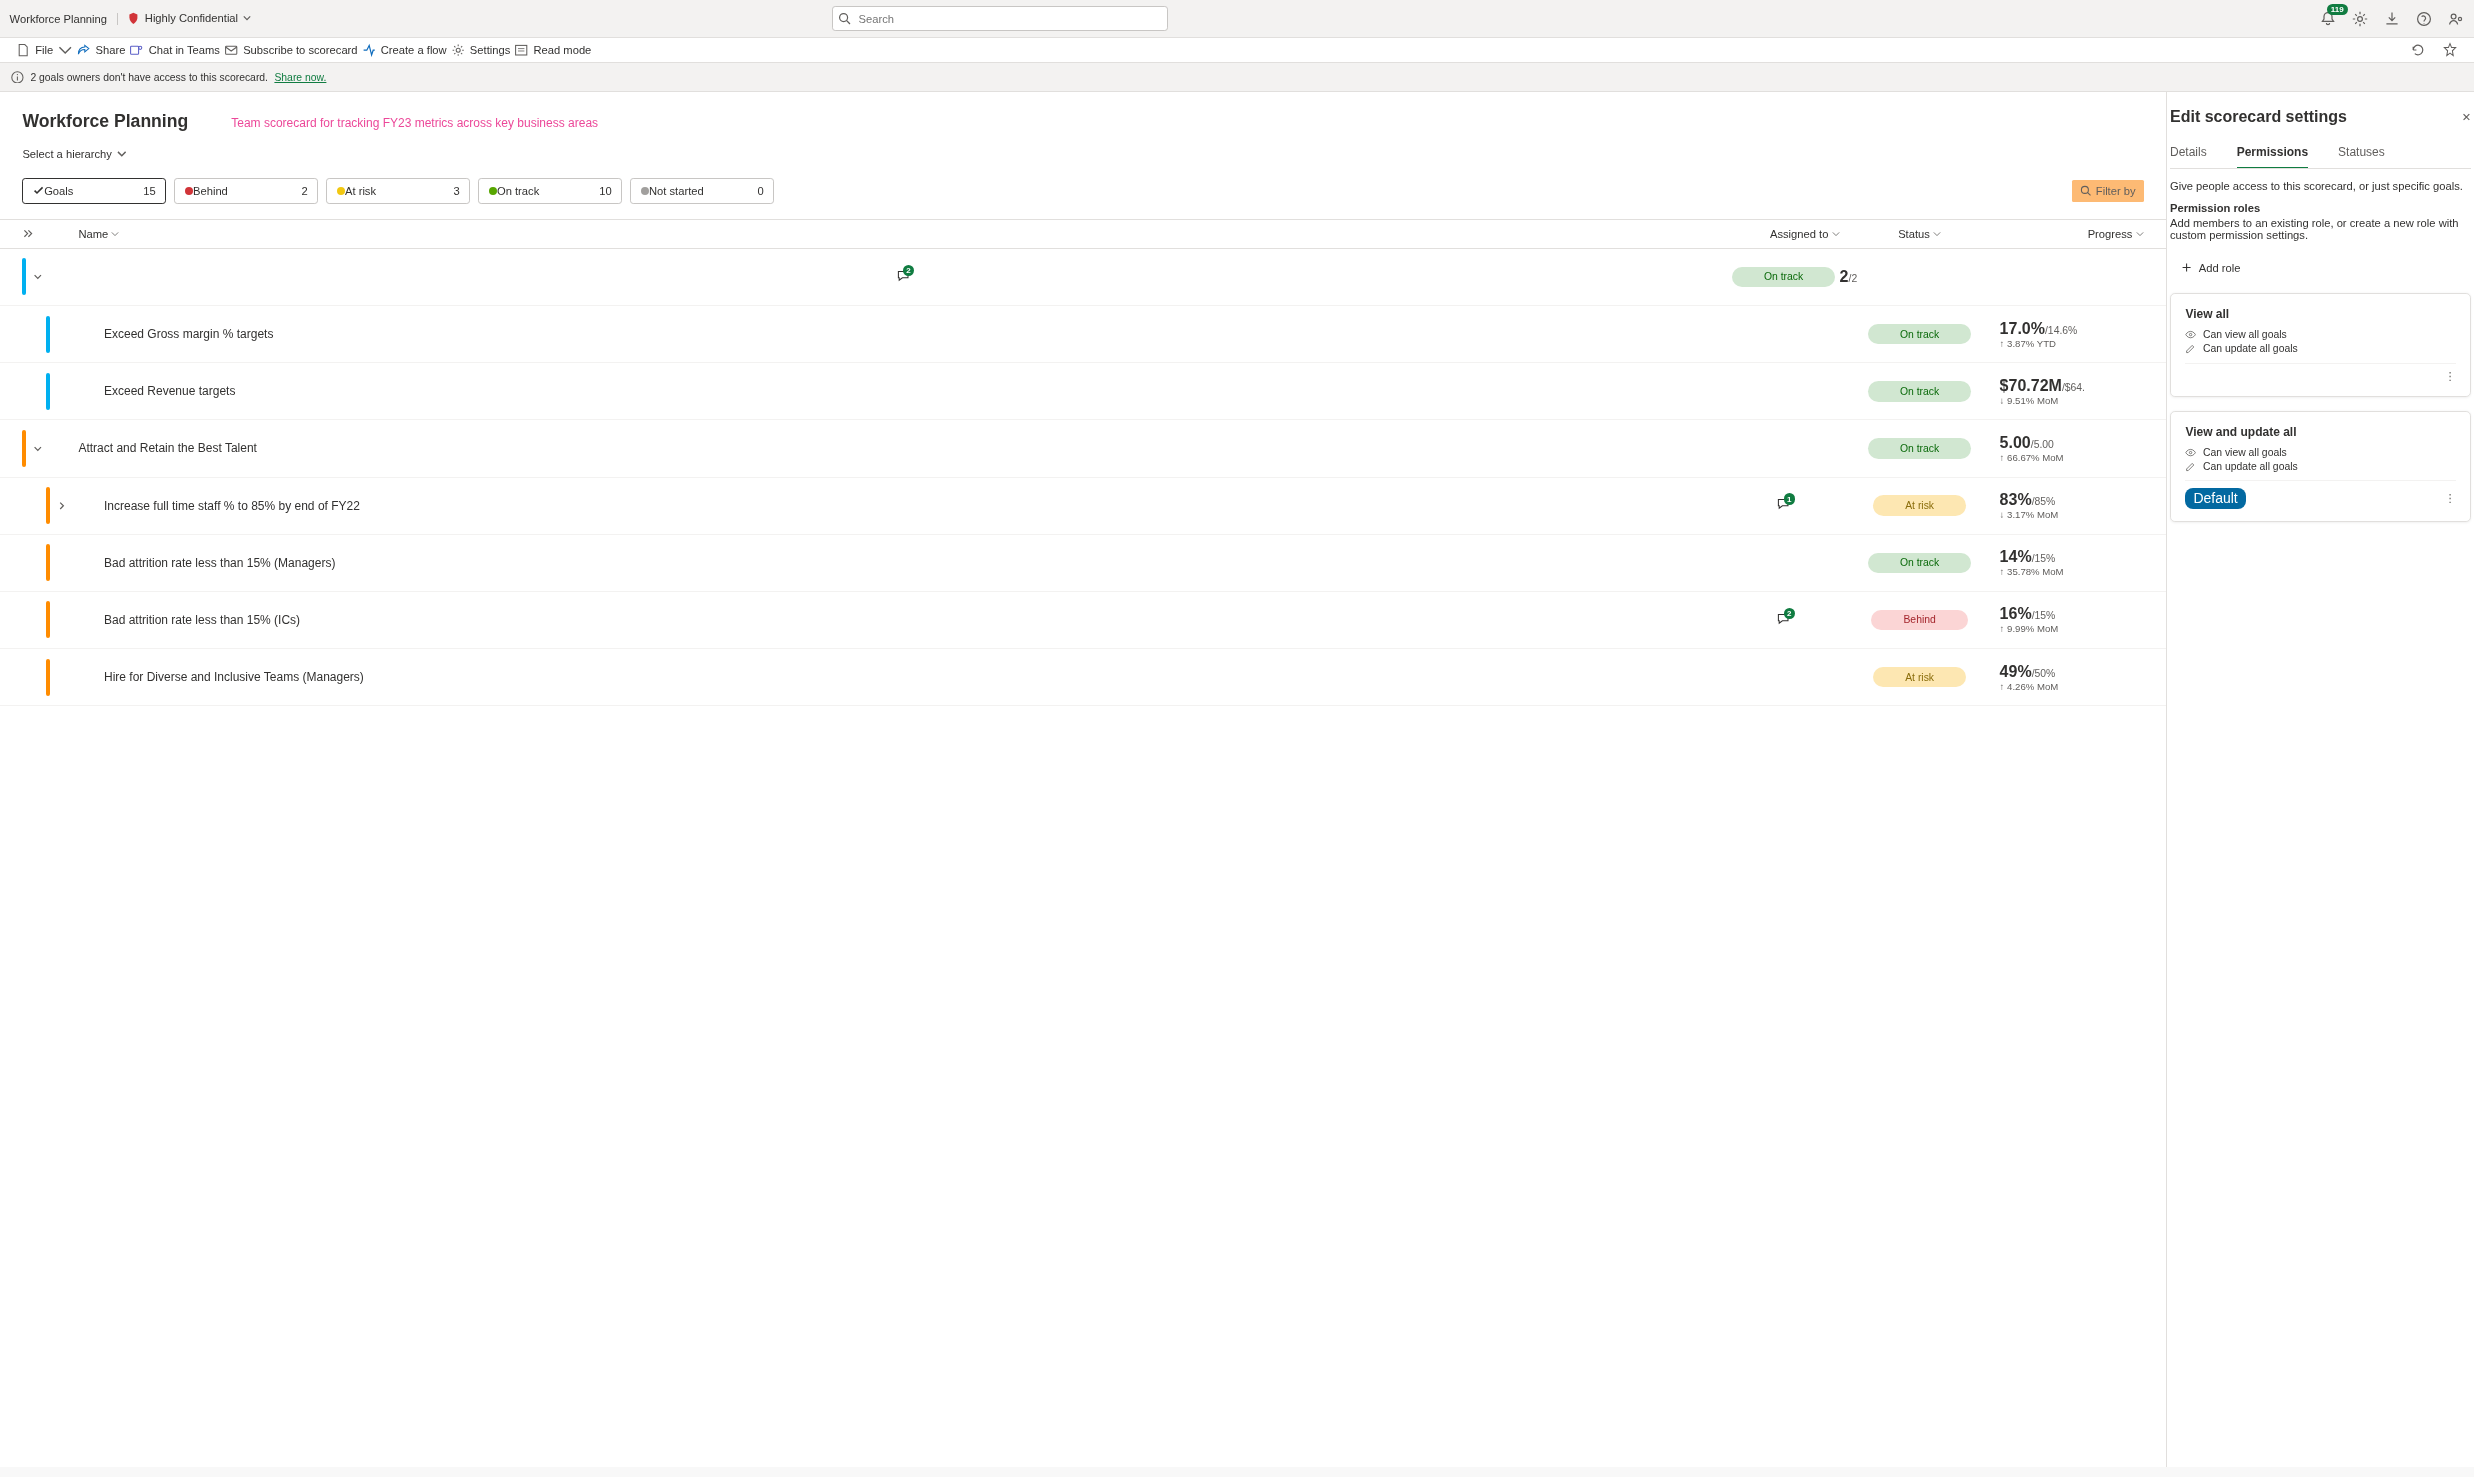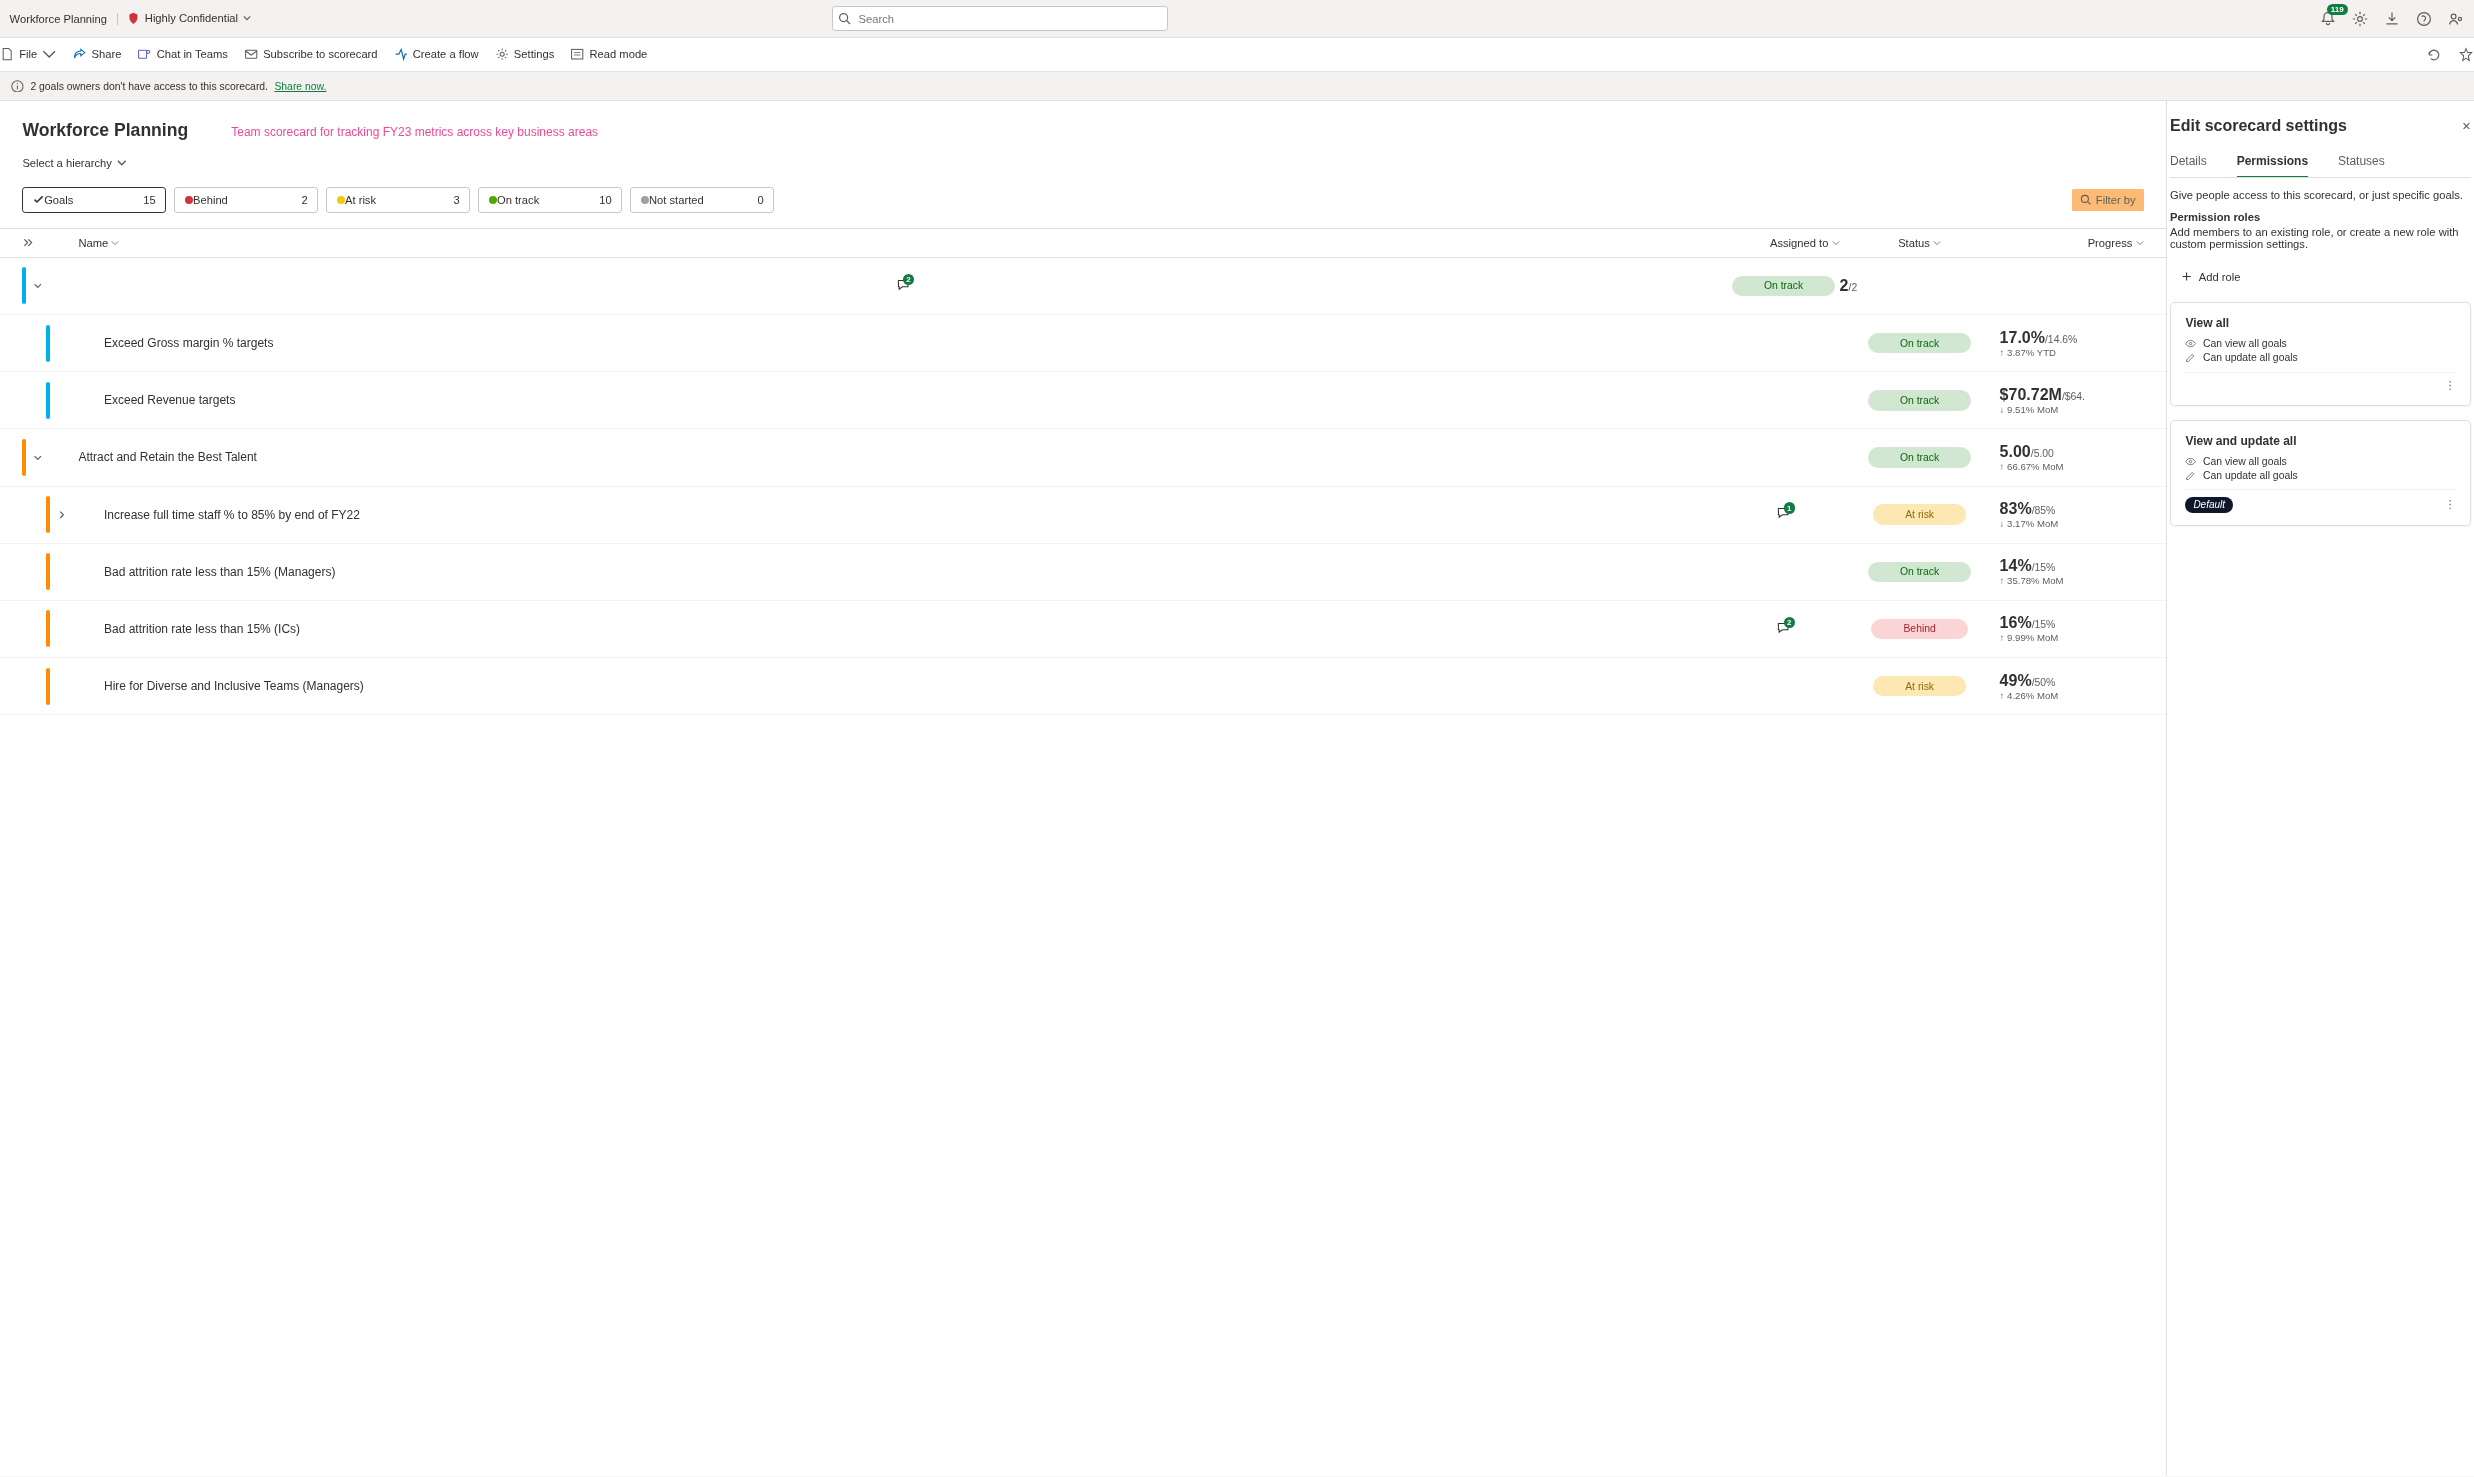--- a/index.html
+++ b/index.html
@@ -11,21 +11,21 @@
 .sensitivity { display: flex; align-items: center; gap: 4.8px; cursor: pointer; }
 .sensitivity-icon { width: 12.8px; height: 12.8px; }
 .search-box { flex: 0 0 336px; margin-left: auto; margin-right: auto; position: relative; }
 .search-box input { width: 100%; height: 25.6px; border: 0.8px solid #c8c6c4; border-radius: 3.2px; background: #fff; padding: 0 8px 0 25.6px; font-size: 11.2px; }
 .search-box .search-ic { position: absolute; left: 6.4px; top: 6.4px; width: 12.8px; height: 12.8px; color: #605e5c; }
 .app-bar-right { display: flex; align-items: center; gap: 16px; margin-left: auto; }
 .icon-btn { width: 16px; height: 16px; cursor: pointer; position: relative; color: #605e5c; }
 .badge { position: absolute; top: -6.4px; left: 6.4px; background: #107c41; color: #fff; font-size: 8px; font-weight: 600; border-radius: 6.4px; padding: 0.8px 4px; }
 
 
-.cmd-bar { display: flex; align-items: center; height: 34px; background: #fff; border-bottom: 0.8px solid #e1dfdd; padding: 0 0; gap: 16px; }
+.cmd-bar { display: flex; align-items: center; height: 25px; background: #fff; border-bottom: 0.8px solid #e1dfdd; padding: 0 16px; gap: 4px; }
 .cmd-item { display: flex; align-items: center; gap: 4.8px; cursor: pointer; color: #323130; font-size: 11.2px; }
 .cmd-item svg { width: 14.4px; height: 14.4px; }
 .cmd-bar-right { margin-left: auto; display: flex; gap: 16px; }
 
 
 .info-bar { display: flex; align-items: center; height: 29px; background: #f3f2f1; padding: 0 11.2px; gap: 6.4px; font-size: 10.4px; border-bottom: 0.8px solid #e1dfdd; }
 .info-bar a { color: #107c41; text-decoration: underline; cursor: pointer; }
 
 
 .main { display: flex; height: calc(100vh - 38px - 35px - 29px); }
@@ -88,21 +88,21 @@
 .tab.active { color: #323130; font-weight: 600; border-bottom: 1.6px solid #107c41; }
 .panel-desc { font-size: 11.2px; margin-bottom: 9.6px; }
 .panel-h { font-weight: 600; font-size: 11.2px; margin-bottom: 3.2px; }
 .panel-sub { font-size: 11.2px; margin-bottom: 12.8px; }
 .add-role { display: flex; align-items: center; gap: 6.4px; padding: 8px 11.2px; cursor: pointer; margin-bottom: 11.2px; }
 .role-card { border: 0.8px solid #e1dfdd; border-radius: 4.8px; padding: 12.8px 14.4px; box-shadow: 0 0.8px 2.4px rgba(0,0,0,0.06); margin-bottom: 14.4px; }
 .role-name { font-weight: 600; font-size: 12px; margin-bottom: 8px; }
 .perm-line { display: flex; align-items: center; gap: 6.4px; font-size: 10.4px; color: #323130; margin-bottom: 3.2px; }
 .perm-line svg { width: 11.2px; height: 11.2px; color: #605e5c; }
 .role-footer { display: flex; justify-content: flex-end; align-items: center; border-top: 0.8px solid #f3f2f1; margin-top: 8px; padding-top: 6.4px; }
-.default-badge { background: #0f172a; color: #fff; font-size: 10px; padding: 2.4px 8px; border-radius: 8px; margin-right: auto; font-style: italic; }
+.default-badge { background: #0369a1; color: #fff; font-size: 14px; padding: 2.4px 8px; border-radius: 8px; margin-right: auto; }
 .more-dots { cursor: pointer; color: #605e5c; }
 
 svg { display: block; }
 </style>
 </head>
 <body>
 
 <div class="app-bar">
   <span class="app-title">Workforce Planning</span>
   <div class="sensitivity">

